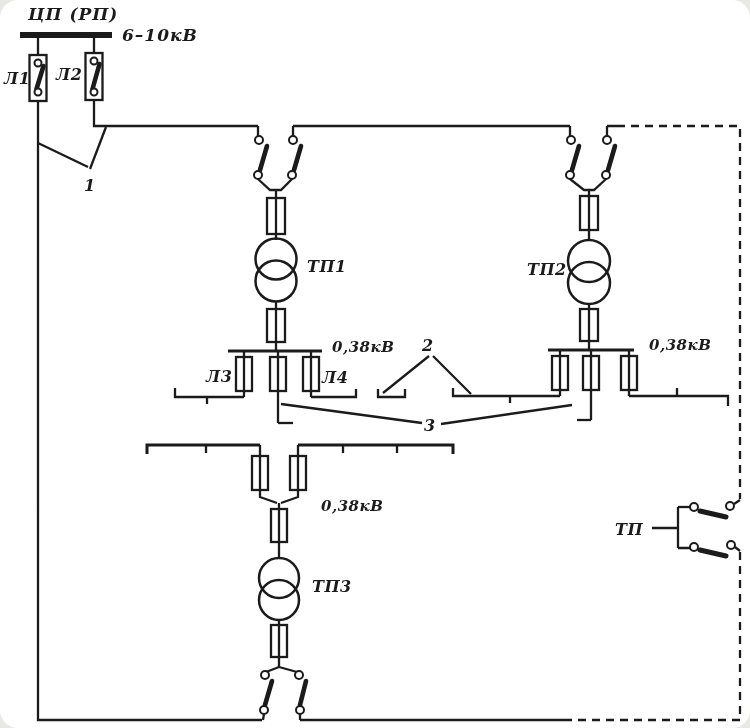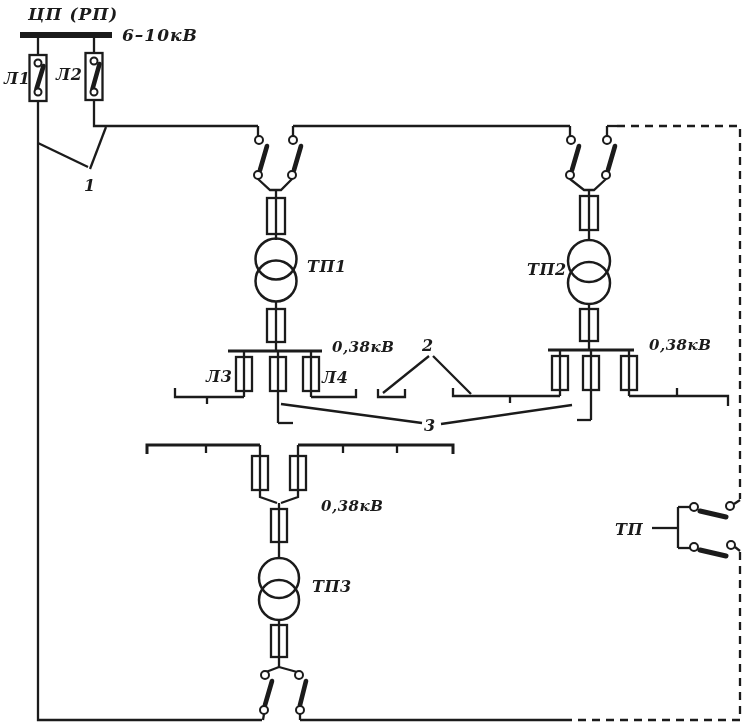--- a/index.html
+++ b/index.html
@@ -1,16 +1,16 @@
 <!DOCTYPE html>
 <html style="--ink: #1b1b1b; --paper: #ffffff;"><head>
 <meta charset="utf-8">
 <style>
   html,body{margin:0;padding:0;background:#e8e8e4;}
-  .page{position:relative;width:750px;height:728px;background:var(--paper,#fff);overflow:hidden;}
+  .page{position:relative;width:750px;height:728px;background:var(--paper,#fff);overflow:hidden;border-radius:18px;}
   svg{display:block}
   .w{stroke:var(--ink,#1b1b1b);stroke-width:2.3;fill:none;stroke-linecap:butt}
   .w3{stroke-width:3}
   .bus{stroke-width:6}
   .dash{stroke-dasharray:8 6}
   .blade{stroke:var(--ink,#1b1b1b);stroke-width:4.6;fill:none;stroke-linecap:round}
   .blade5{stroke-width:5}
   .fuse{stroke:var(--ink,#1b1b1b);stroke-width:2.3;fill:none}
   .ring{stroke:var(--ink,#1b1b1b);stroke-width:2;fill:#fff}
   .tr{stroke:var(--ink,#1b1b1b);stroke-width:2.5;fill:none}

